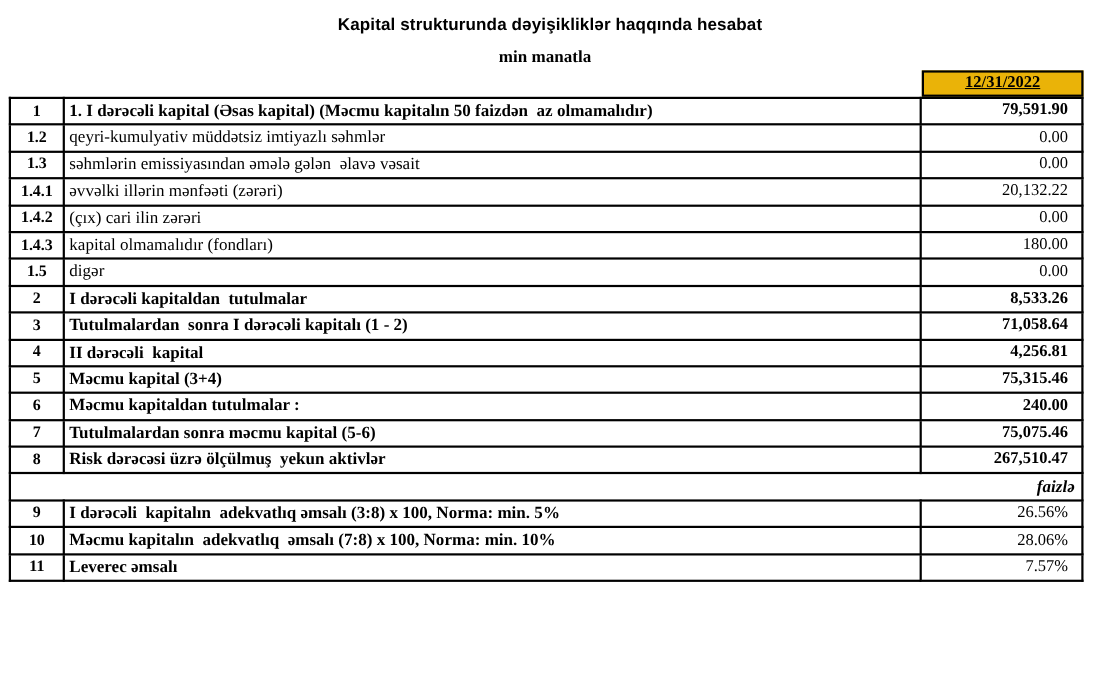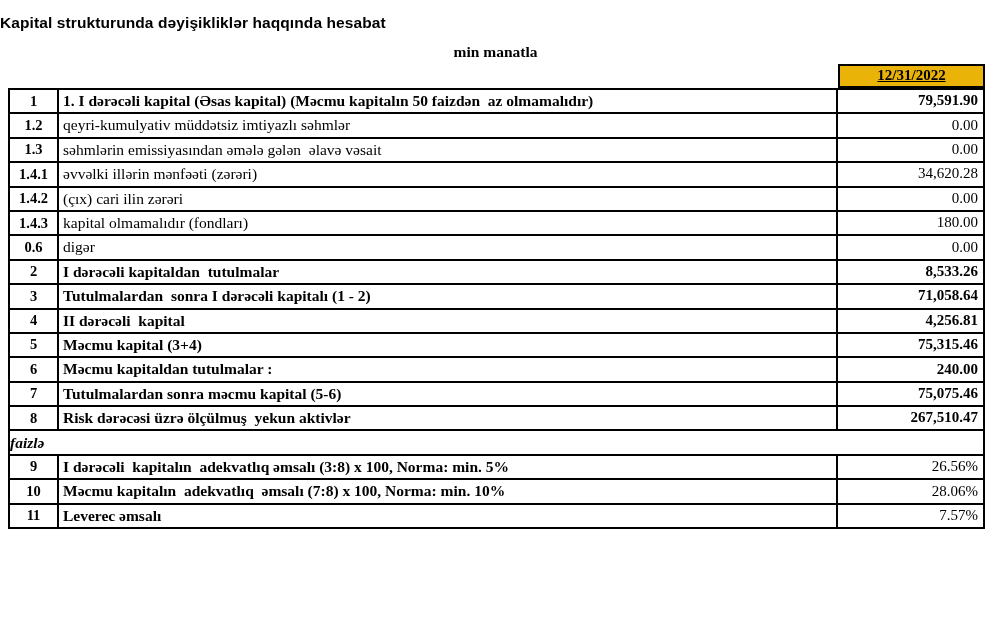--- a/index.html
+++ b/index.html
@@ -8,21 +8,21 @@
     width: 1000px;
     height: 635px;
     font-family: "Liberation Serif", serif;
     color: #000;
     overflow: hidden;
   }
   .page { position: relative; width: 1000px; height: 635px; background: #fff; }
 
   .title {
     padding-top: 14px;
-    text-align: left;
+    text-align: center;
     font-family: "Liberation Sans", sans-serif;
     font-weight: bold;
     font-size: 15.5px;
     letter-spacing: 0.1px;
   }
 
   .content { margin-left: 8px; width: 977px; }
 
   .unit-line {
     margin-top: 11px;
@@ -60,24 +60,25 @@
     font-weight: bold;
     font-size: 14.5px;
   }
   td.label {
     padding-left: 4px;
     font-size: 15.5px;
     white-space: pre-wrap;
   }
   td.value {
     text-align: right;
-    padding-right: 5px;
+    padding-right: 12px;
     font-size: 15px;
   }
   td.unit-cell {
+    text-align: right;
     font-style: italic;
     font-weight: bold;
     font-size: 15.5px;
     padding-right: 6px;
   }
   .b { font-weight: bold; }
   .r { font-weight: normal; }
 </style>
 </head>
 <body>
@@ -112,34 +113,34 @@
             <td class="value r">0.00</td>
           </tr>
           <tr>
             <td class="no">1.3</td>
             <td class="label r">səhmlərin emissiyasından əmələ gələn  əlavə vəsait</td>
             <td class="value r">0.00</td>
           </tr>
           <tr>
             <td class="no">1.4.1</td>
             <td class="label r">əvvəlki illərin mənfəəti (zərəri)</td>
-            <td class="value r">34,620.28</td>
+            <td class="value r">20,132.22</td>
           </tr>
           <tr>
             <td class="no">1.4.2</td>
             <td class="label r">(çıx) cari ilin zərəri</td>
             <td class="value r">0.00</td>
           </tr>
           <tr>
             <td class="no">1.4.3</td>
             <td class="label r">kapital olmamalıdır (fondları)</td>
             <td class="value r">180.00</td>
           </tr>
           <tr>
-            <td class="no">0.6</td>
+            <td class="no">1.5</td>
             <td class="label r">digər</td>
             <td class="value r">0.00</td>
           </tr>
           <tr>
             <td class="no">2</td>
             <td class="label b">I dərəcəli kapitaldan  tutulmalar</td>
             <td class="value b">8,533.26</td>
           </tr>
           <tr>
             <td class="no">3</td>

